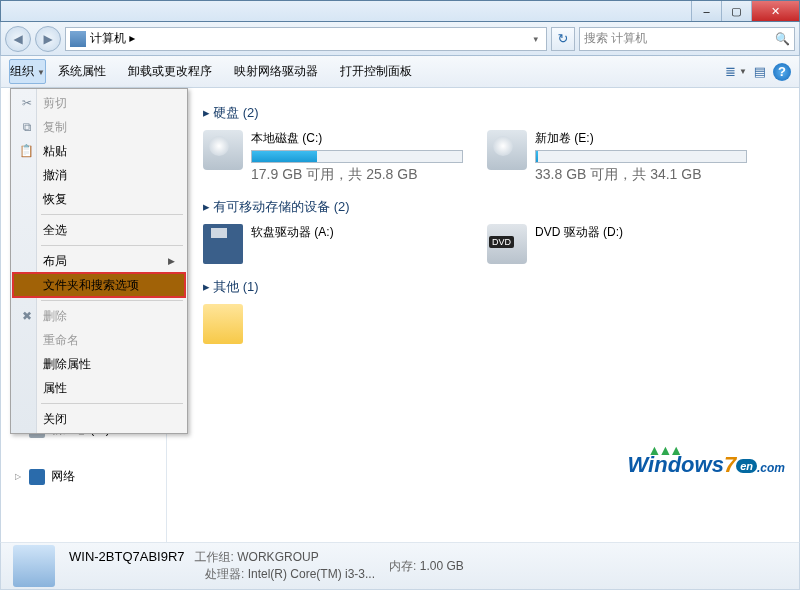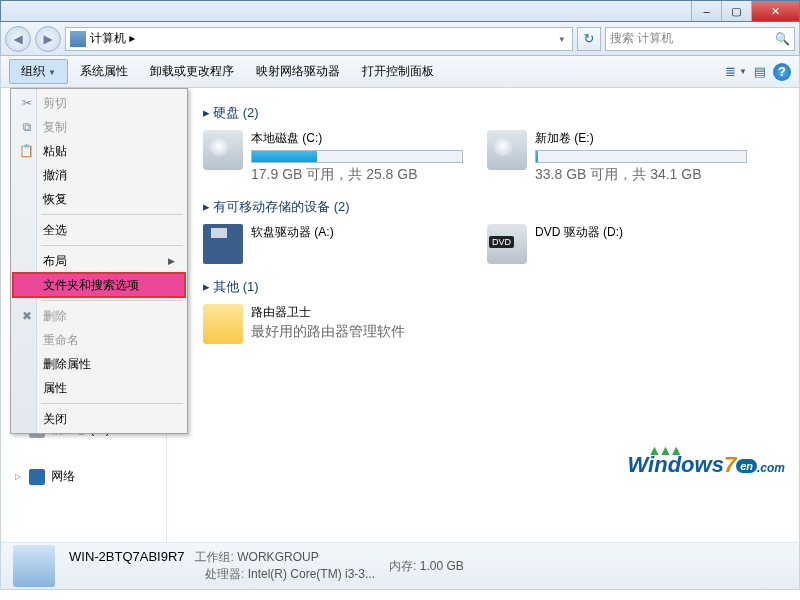--- a/index.html
+++ b/index.html
@@ -10,27 +10,27 @@
 .wbtn { width: 30px; height: 20px; display: flex; align-items: center; justify-content: center; font-size: 11px; border-left: 1px solid #9db6cf; background: linear-gradient(#e7f0f9,#cfe0f0); cursor: default; }
 .wbtn.close { width: 48px; background: linear-gradient(#e57373,#c62828); color: #fff; }
 
 
 .navbar { height: 34px; background: linear-gradient(#eef4fa,#dde9f5); border: 1px solid #a8bed4; border-top: none; display: flex; align-items: center; padding: 0 4px; gap: 4px; }
 .navarrow { width: 26px; height: 26px; border-radius: 50%; background: radial-gradient(#f0f6fc,#c7d9eb); border: 1px solid #9cb4cc; display: flex; align-items: center; justify-content: center; font-size: 12px; color: #6a809a; }
 .addr { flex: 1; height: 24px; background: #fff; border: 1px solid #abc; display: flex; align-items: center; padding: 0 4px; font-size: 12px; gap: 4px; }
 .addr .ico { width: 16px; height: 16px; background: linear-gradient(#79a7d5,#4a7fb5); display: inline-block; }
 .addr .drop { margin-left: auto; color: #666; font-size: 9px; padding: 0 4px; }
 .refresh { width: 24px; height: 24px; border: 1px solid #abc; background: linear-gradient(#f7fbff,#e2ecf6); display: flex; align-items: center; justify-content: center; color: #2a6bab; font-size: 13px; }
-.search { width: 190px; height: 24px; background: #fff; border: 1px solid #abc; display: flex; align-items: center; padding: 0 4px; font-size: 12px; color: #888; }
+.search { width: 216px; height: 24px; background: #fff; border: 1px solid #abc; display: flex; align-items: center; padding: 0 4px; font-size: 12px; color: #888; }
 .search .mag { margin-left: auto; color: #3a6ea5; }
 
 
 .toolbar { height: 32px; background: linear-gradient(#f6f9fc,#e7eef6); border: 1px solid #c8d6e4; border-top: none; display: flex; align-items: center; padding: 0 8px; font-size: 12px; gap: 2px; }
 .tbtn { padding: 4px 10px; cursor: default; border-radius: 2px; }
-.tbtn.active { background: #cde3f8; border: 1px solid #8bb6e0; padding: 3px 11px; }
+.tbtn.active { background: #cde3f8; border: 1px solid #8bb6e0; padding: 3px 0; }
 .tdrop { font-size: 8px; margin-left: 3px; color: #555; }
 .spacer { flex: 1; }
 .ticon { width: 22px; height: 22px; display: flex; align-items: center; justify-content: center; border: 1px solid transparent; font-size: 13px; color: #3a6ea5; }
 
 
 .body { display: flex; height: 454px; border-left: 1px solid #c8d6e4; border-right: 1px solid #c8d6e4; position: relative; }
 .sidebar { width: 166px; border-right: 1px solid #dfe7ef; background: #fff; padding-top: 330px; font-size: 12px; }
 .sidebar-item { display: flex; align-items: center; gap: 6px; padding: 3px 10px 3px 28px; }
 .sidebar-item .tri { font-size: 8px; color: #888; margin-left: -14px; margin-right: 2px; }
 .sb-ico { width: 16px; height: 16px; display: inline-block; }
@@ -62,21 +62,21 @@
 .status .hdr { color: #000; font-size: 13px; }
 .status .lab { color: #6a6a6a; }
 
 
 .menu { position: absolute; left: 10px; top: 88px; width: 178px; background: #f4f4f4; border: 1px solid #a5a5a5; box-shadow: 2px 2px 4px rgba(0,0,0,.25); z-index: 50; padding: 2px; font-size: 12px; }
 .menu .mi { display: flex; align-items: center; height: 24px; padding: 0 10px 0 30px; position: relative; }
 .menu .mi.disabled { color: #9a9a9a; }
 .menu .mi .mico { position: absolute; left: 6px; width: 16px; text-align: center; color: #7a8a9a; font-size: 12px; }
 .menu .mi .arr { margin-left: auto; font-size: 9px; color: #555; }
 .menu .sep { height: 1px; background: #d0d0d0; margin: 3px 2px 3px 28px; }
-.menu .mi.hl { outline: 2px solid #d33; outline-offset: -1px; background: #ec4899; text-align: center; }
+.menu .mi.hl { outline: 2px solid #d33; outline-offset: -1px; background: #a16207; text-align: center; }
 .menu .gutter { position: absolute; left: 0; top: 0; bottom: 0; width: 26px; background: linear-gradient(#f0f3f7,#e3e9ef); border-right: 1px solid #d5dbe2; z-index: -1; }
 
 
 .watermark { position: absolute; right: 14px; bottom: 64px; font-size: 22px; font-style: italic; font-weight: bold; color: #0a5aa8; font-family: "Arial Black", sans-serif; }
 .watermark .roof { position: absolute; top: -10px; left: 20px; font-size: 14px; color: #2fa84f; letter-spacing: -3px; }
 .watermark .seven { color: #e08a00; }
 .watermark .en { font-size: 11px; background: #0369a1; color: #fff; border-radius: 8px; padding: 1px 4px; vertical-align: middle; }
 </style>
 </head>
 <body>
@@ -168,24 +168,20 @@
         <div class="dinfo">
             <div class="dname">DVD 驱动器 (D:)</div>
           </div>
       </div>
     </div>
 
     <div class="section-hdr">▸ <span>其他 (1)</span></div>
     <div class="row">
       <div class="drive">
         <div class="dico folder"></div>
-        <div class="dinfo">
-          <div class="dname">路由器卫士</div>
-          <div class="dsub">最好用的路由器管理软件</div>
-        </div>
       </div>
     </div>
 
     <div class="watermark">
       <span class="roof">▲▲▲</span>
       <span>Windows</span><span class="seven">7</span><span class="en">en</span><span style="font-size:12px">.com</span>
     </div>
   </div>
 </div>
 

